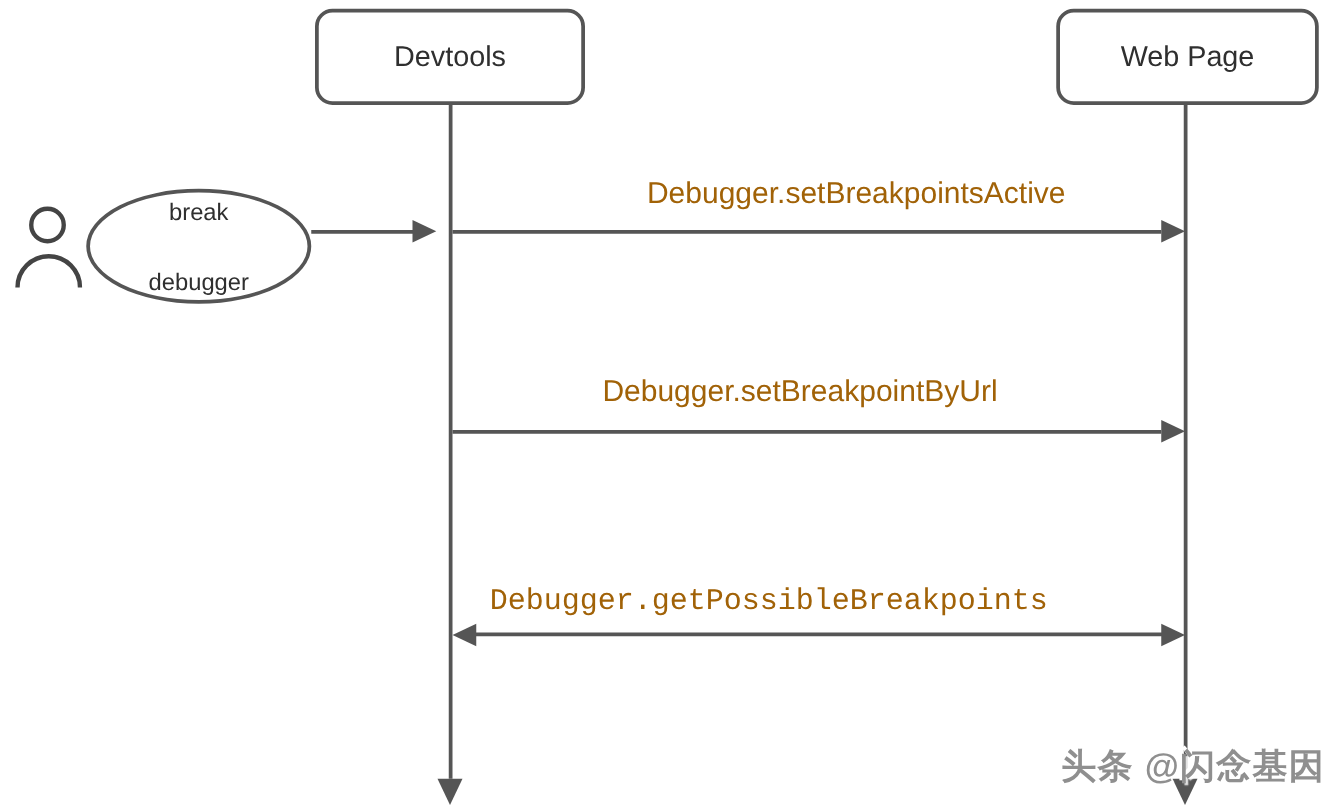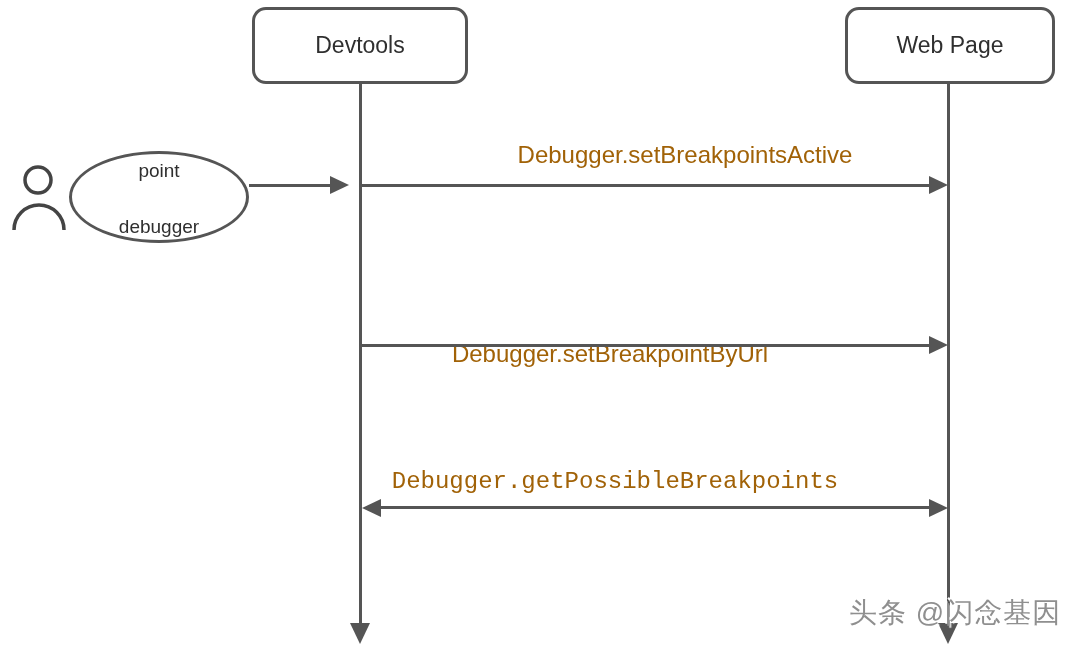--- a/index.html
+++ b/index.html
@@ -105,21 +105,21 @@
     font-size: 19px;
     color: #2f2f2f;
   }
 
   
   .watermark {
     position: absolute;
     left: 849px;
     top: 594px;
     font-size: 28px;
-    font-weight: normal;
+    font-weight: bold;
     color: #8f8f8f;
     letter-spacing: 1px;
     text-shadow: -2px -2px 0 #ffffff, 2px 2px 1px rgba(255,255,255,0.85);
     white-space: nowrap;
     z-index: 5;
   }
 </style>
 </head>
 <body>
 
@@ -136,32 +136,32 @@
   <div class="arrow-down devtools"></div>
   <div class="lifeline webpage"></div>
   <div class="arrow-down webpage"></div>
 
   <svg class="abs" style="left:12px; top:164px;" width="54" height="68" viewBox="0 0 54 68">
     <circle cx="26" cy="16" r="13" fill="none" stroke="#444444" stroke-width="3.5"></circle>
     <path d="M 2 66 A 25 25 0 0 1 52 66" fill="none" stroke="#444444" stroke-width="3.5"></path>
   </svg>
 
   <div class="use-ellipse">
-    <span>point</span>
+    <span>break</span>
     <span>debugger</span>
   </div>
 
   <div class="msg-line" style="left:249px; top:184px; width:82px;"></div>
   <div class="head-right" style="left:330px; top:176px;"></div>
 
   <div class="msg-label" style="left:455px; top:141px; width:460px;">Debugger.setBreakpointsActive</div>
   <div class="msg-line" style="left:362px; top:184px; width:567px;"></div>
   <div class="head-right" style="left:929px; top:176px;"></div>
 
-  <div class="msg-label" style="left:410px; top:300px; width:400px;margin-top:40px;">Debugger.setBreakpointByUrl</div>
+  <div class="msg-label" style="left:440px; top:300px; width:400px;">Debugger.setBreakpointByUrl</div>
   <div class="msg-line" style="left:362px; top:344px; width:567px;"></div>
   <div class="head-right" style="left:929px; top:336px;"></div>
 
   <div class="msg-label" style="left:385px; top:468px; width:460px;font-family:Liberation Mono, monospace;">Debugger.getPossibleBreakpoints</div>
   <div class="head-left" style="left:362px; top:499px;"></div>
   <div class="msg-line" style="left:380px; top:506px; width:550px;"></div>
   <div class="head-right" style="left:929px; top:499px;"></div>
 
   <div class="watermark">头条 @闪念基因</div>
 

